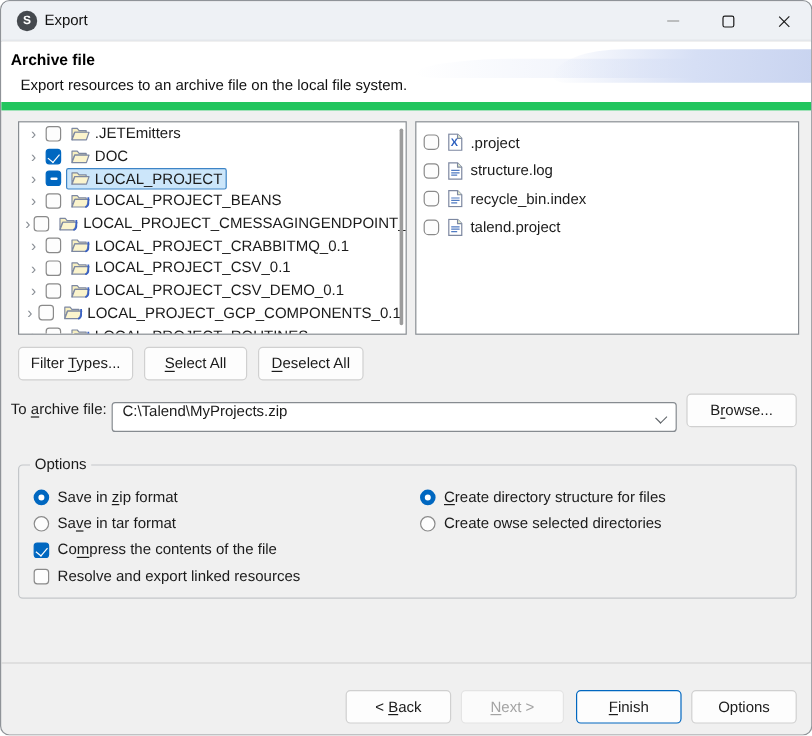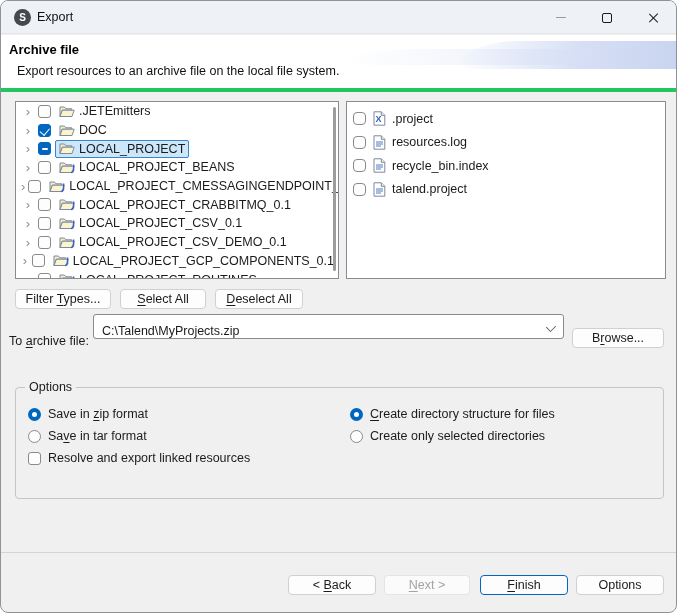--- a/index.html
+++ b/index.html
@@ -22,21 +22,21 @@
   .glyph-min { width:10px; height:1px; background:#9a9a9a; }
   .glyph-max { width:10px; height:10px; border:1.2px solid #1a1a1a; border-radius:2px; }
   .glyph-close { position:relative; width:12px; height:12px; }
   .glyph-close::before, .glyph-close::after { content:""; position:absolute; left:5.5px; top:0;
       width:1.3px; height:12px; background:#1a1a1a; }
   .glyph-close::before { transform:rotate(45deg); }
   .glyph-close::after { transform:rotate(-45deg); }
 
   
   .banner { position:absolute; left:0; top:34px; width:100%; height:57px; background:#ffffff;
-            border-bottom:4px solid #22c55e; overflow:hidden; }
+            border-bottom:7px solid #22c55e; overflow:hidden; }
   .swoosh { position:absolute; right:0; top:6px; width:215px; height:28px;
             background:linear-gradient(95deg, rgba(209,219,243,0) 0%, #d6dff5 55%, #c9d4f0 100%);
             border-radius:100% 0 0 20% / 300% 0 0 60%; }
   .swoosh2 { position:absolute; right:0; top:14px; width:330px; height:16px;
             background:linear-gradient(95deg, rgba(236,240,250,0) 0%, #e8edf9 70%, #dde5f6 100%);
             border-radius:100% 0 0 30% / 320% 0 0 80%; }
   .btitle { position:absolute; left:8px; top:7px; font-weight:bold; font-size:13px; color:#000; }
   .bsub { position:absolute; left:16px; top:29px; font-size:12.5px; color:#101010; }
 
   
@@ -59,33 +59,33 @@
   .lbl { white-space:nowrap; }
 
   .frow { height:23.5px; display:flex; align-items:center; padding-left:6px; }
   .files-panel .cb { margin:0 7px 0 0; border-radius:4px; }
   .ficon { margin-right:6px; display:flex; }
 
   .vscroll { position:absolute; right:2px; top:5px; width:3px; height:164px;
              background:#9c9c9c; border-radius:2px; }
 
   
-  .btn { position:absolute; height:20px; background:#fdfdfd; border:1px solid #d0d0d0;
+  .btn { position:absolute; height:28px; background:#fdfdfd; border:1px solid #d0d0d0;
          border-radius:4px; font-size:12.5px; color:#1b1b1b; text-align:center;
          display:flex; align-items:center; justify-content:center; cursor:default; }
   .btn.disabled { color:#a3a3a3; background:#fbfbfb; border-color:#e4e4e4;align-items:center; }
   .btn.default { border:1.5px solid #0067c0; }
   #btn-filter   { left:14px;  top:288px; width:96px; }
   #btn-select   { left:119px; top:288px; width:86px; }
   #btn-deselect { left:214px; top:288px; width:88px; }
 
   
   .arch-label { position:absolute; left:8px; top:333px; }
-  .combo { position:absolute; left:92px; top:313px; width:471px; height:25px; background:#fff;
-           border:1px solid #868b90; border-radius:3px; display:flex; align-items:flex-end;
+  .combo { position:absolute; left:92px; top:334px; width:471px; height:25px; background:#fff;
+           border:1px solid #868b90; border-radius:3px; display:flex; align-items:flex-start;
            padding:0 24px 0 8px; }
   .combo-chev { position:absolute; right:8px; top:7px; width:8px; height:8px; }
   .combo-chev::before { content:""; position:absolute; left:0; top:1px; width:7px; height:7px;
            border:solid #5c6166; border-width:0 0 1.3px 1.3px; transform:rotate(-45deg) scale(1,0.8); }
   #btn-browse { left:571px; top:327px; width:92px; }
 
   
   .group { position:absolute; left:14px; top:386px; width:649px; height:112px;
            border:1px solid #c3c6c9; border-radius:4px; }
   .group-title { position:absolute; left:9px; top:-8px; background:#f0f0f0; padding:0 4px; }
@@ -284,21 +284,21 @@
 
     <div class="frow">
       <span class="cb"></span>
       <span class="ficon">
           <svg width="13" height="15" viewBox="0 0 13 15">
             <path d="M1 .8 h7.3 l3.5 3.5 V14.2 H1 Z" fill="#ffffff" stroke="#7d88a1"></path>
             <path d="M8.3 .8 v3.5 h3.5" fill="#e9f0cf" stroke="#7d88a1"></path>
             <path d="M3 7 h7 M3 9 h7 M3 11 h5" stroke="#4f7ac2" stroke-width="1"></path>
           </svg>
         </span>
-      <span class="lbl">resources.log</span>
+      <span class="lbl">structure.log</span>
     </div>
 
     <div class="frow">
       <span class="cb"></span>
       <span class="ficon">
           <svg width="13" height="15" viewBox="0 0 13 15">
             <path d="M1 .8 h7.3 l3.5 3.5 V14.2 H1 Z" fill="#ffffff" stroke="#7d88a1"></path>
             <path d="M8.3 .8 v3.5 h3.5" fill="#e9f0cf" stroke="#7d88a1"></path>
             <path d="M3 7 h7 M3 9 h7 M3 11 h5" stroke="#4f7ac2" stroke-width="1"></path>
           </svg>
@@ -343,32 +343,36 @@
     <div class="opt-col left">
       <div class="opt-row">
         <span class="radio on"></span>
         <span>Save in <u>z</u>ip format</span>
       </div>
       <div class="opt-row">
         <span class="radio"></span>
         <span>Sa<u>v</u>e in tar format</span>
       </div>
       <div class="opt-row">
+        <span class="cb on"></span>
+        <span>Co<u>m</u>press the contents of the file</span>
+      </div>
+      <div class="opt-row">
         <span class="cb"></span>
         <span>Resolve and export linked resources</span>
       </div>
     </div>
     <div class="opt-col right">
       <div class="opt-row">
         <span class="radio on"></span>
         <span><u>C</u>reate directory structure for files</span>
       </div>
       <div class="opt-row">
         <span class="radio"></span>
-        <span>Create only selected directories</span>
+        <span>Create owse selected directories</span>
       </div>
     </div>
   </div>
 
   <div class="sep"></div>
   <div class="btn" id="btn-back">
       <span>&lt; <u>B</u>ack</span>
     </div>
   <div class="btn disabled" id="btn-next">
       <span><u>N</u>ext &gt;</span>

